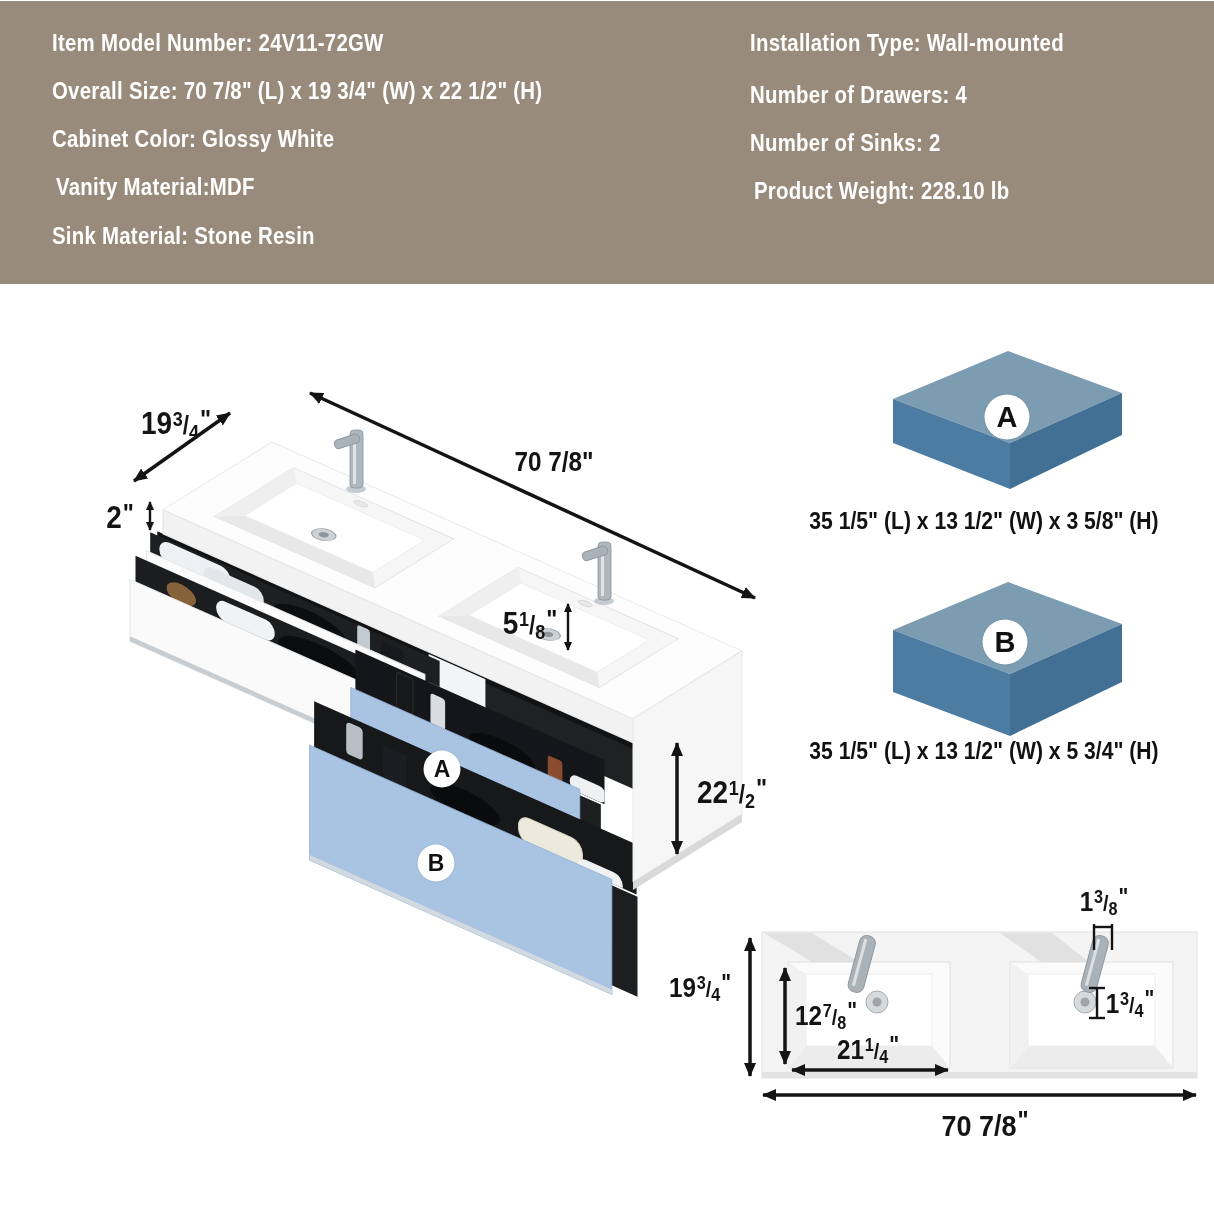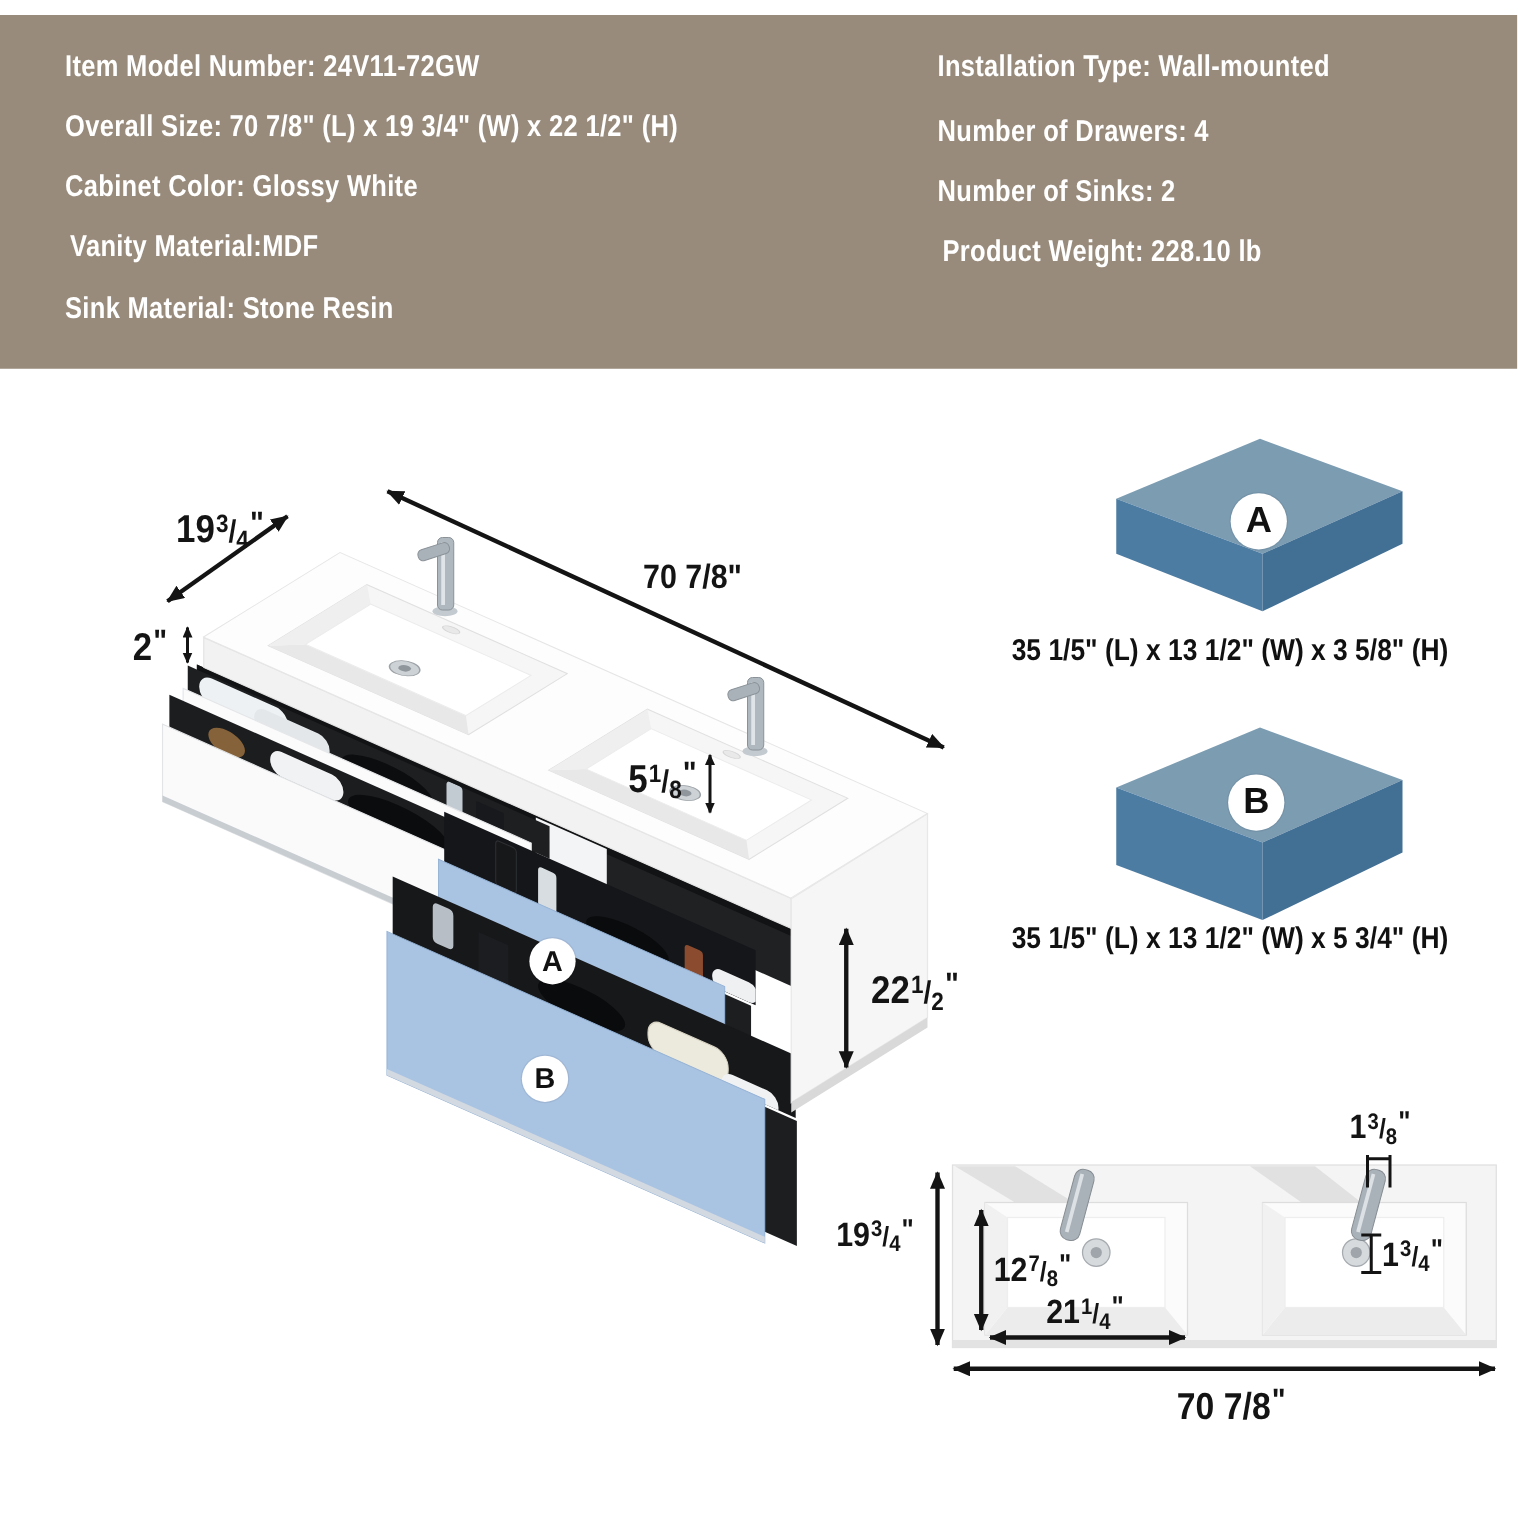--- a/index.html
+++ b/index.html
@@ -1,19 +1,19 @@
 <!DOCTYPE html>
 <html><head>
 <meta charset="utf-8">
 <style>
   html,body{margin:0;padding:0;background:#ffffff;}
   .stage{position:relative;width:1214px;height:1214px;overflow:hidden;
          font-family:"Liberation Sans","DejaVu Sans",sans-serif;background:#ffffff;}
   
-  .banner{position:absolute;left:0;top:12px;width:1214px;height:283px;background:#998b7b;}
+  .banner{position:absolute;left:0;top:1px;width:1214px;height:283px;background:#998b7b;}
   .banner .line{position:absolute;color:#ffffff;font-weight:bold;font-size:24px;
                 white-space:nowrap;transform:scaleX(0.85);transform-origin:left top;
                 letter-spacing:0.3px;}
   
   svg.scene{position:absolute;left:0;top:0;width:1214px;height:1214px;}
   
   .dim{position:absolute;color:#141414;font-weight:bold;white-space:nowrap;
        transform:translate(-50%,-50%) scaleX(0.9);}
   .dim .w{font-size:31px;}
   .dim sup{font-size:20px;vertical-align:0.45em;margin-left:1px;}

